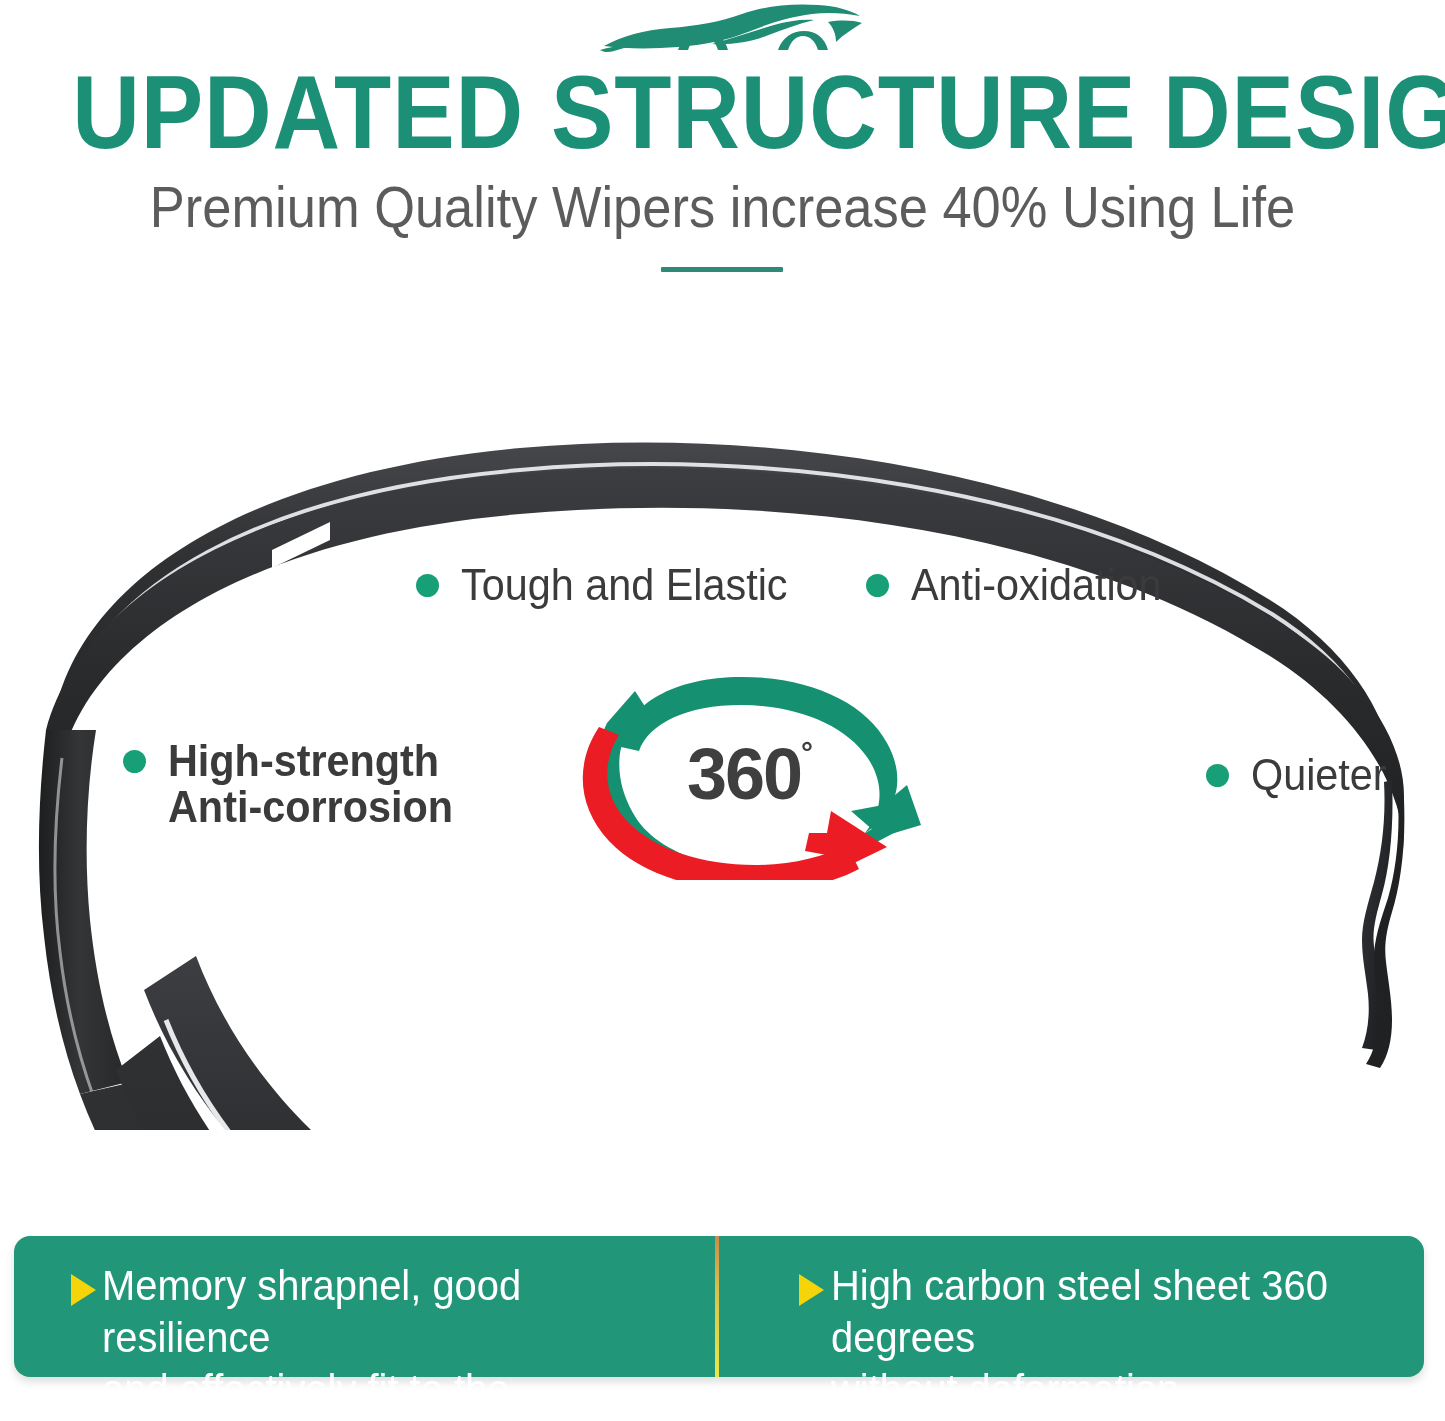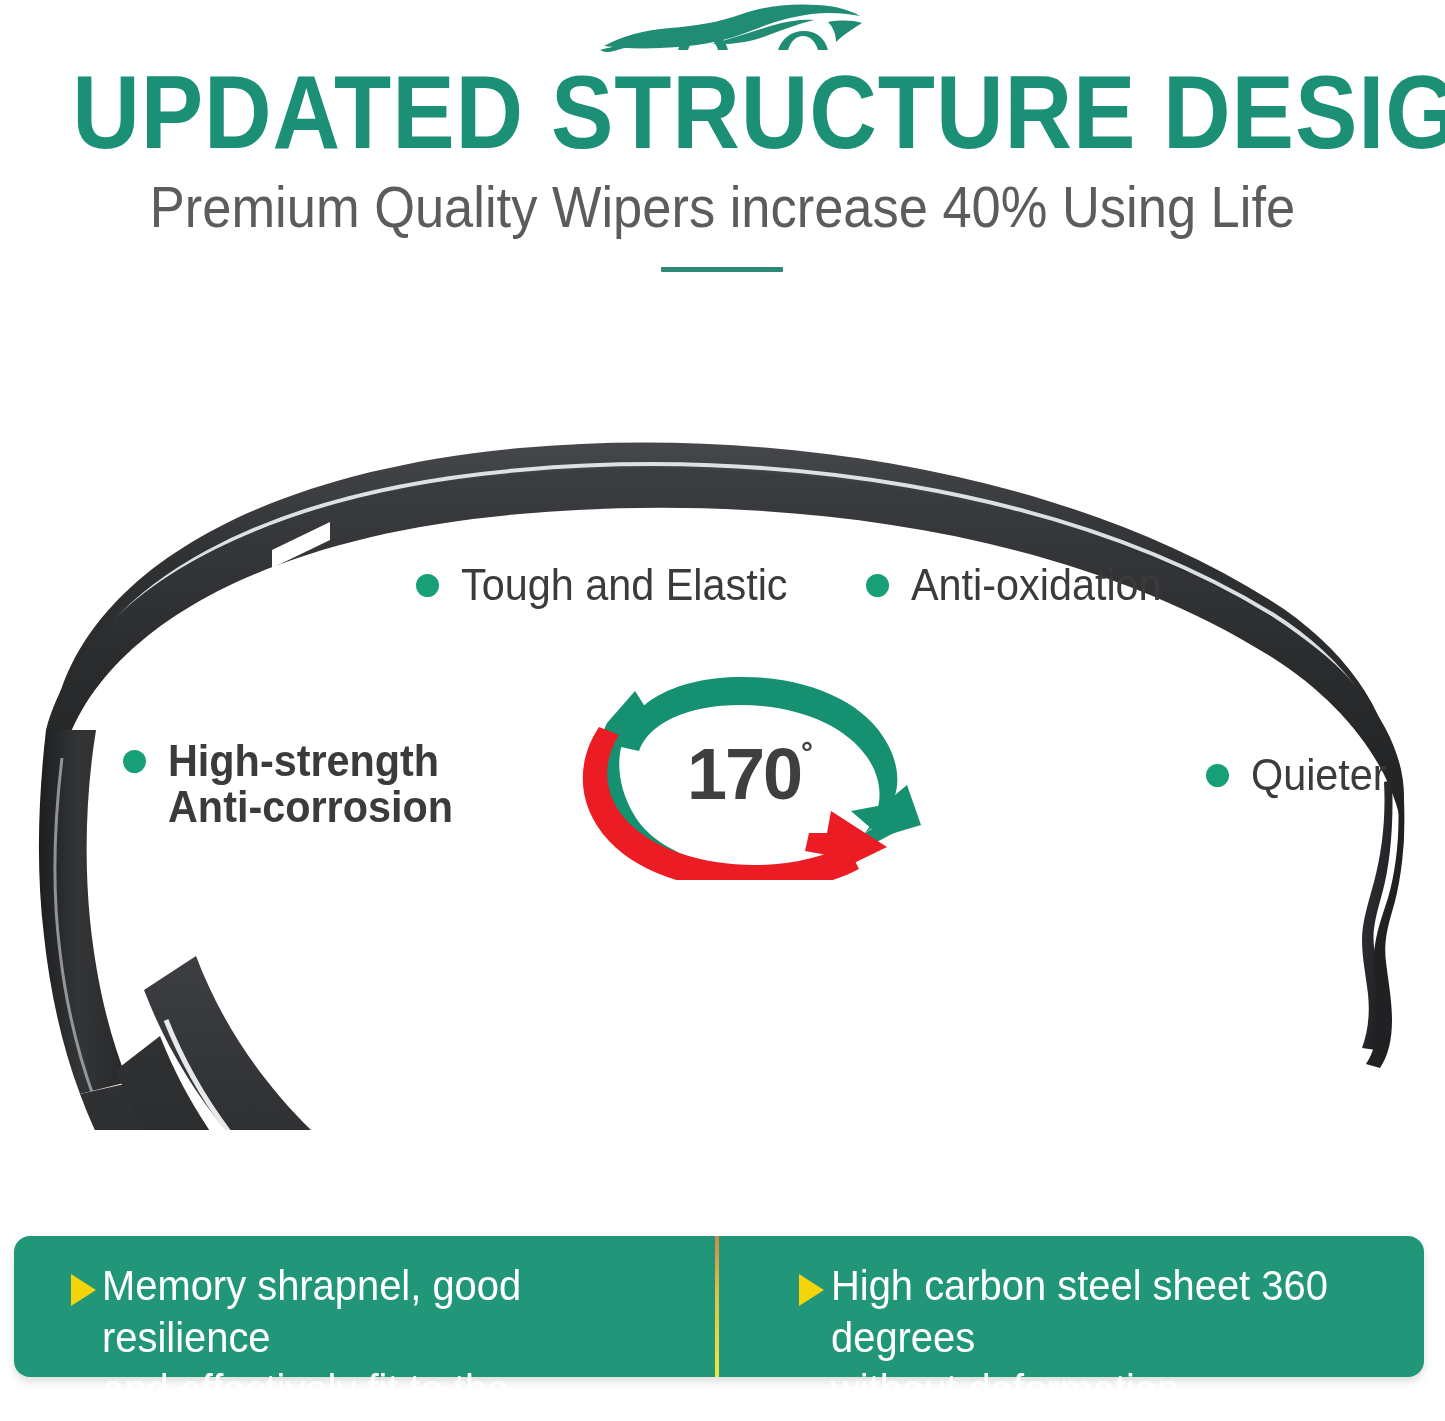--- a/index.html
+++ b/index.html
@@ -402,21 +402,21 @@
                L 282 190
                C 258 202, 226 210, 190 210
                C 136 210, 90 194, 64 168
                C 38 142, 36 108, 54 80 Z" fill="#eb1c24"></path>
 
       <path d="M 266 156 L 322 192 L 256 224 L 262 200 L 240 196 L 244 178 L 262 178 Z" fill="#eb1c24"></path>
 
       <ellipse cx="188" cy="112" rx="92" ry="56" fill="#ffffff"></ellipse>
     </svg>
     <div id="badge-360-text">
-      <span>170</span><sup>°</sup>
+      <span>360</span><sup>°</sup>
     </div>
   </div>
 
   <div id="bottom-banner">
     <div class="banner-panel" id="banner-panel-left">
       <span class="banner-arrow" id="banner-arrow-left"></span>
       <span class="banner-text" id="banner-text-left">Memory shrapnel, good resilience
 and effectively fit to the windshield</span>
     </div>
     <div id="banner-divider"></div>

